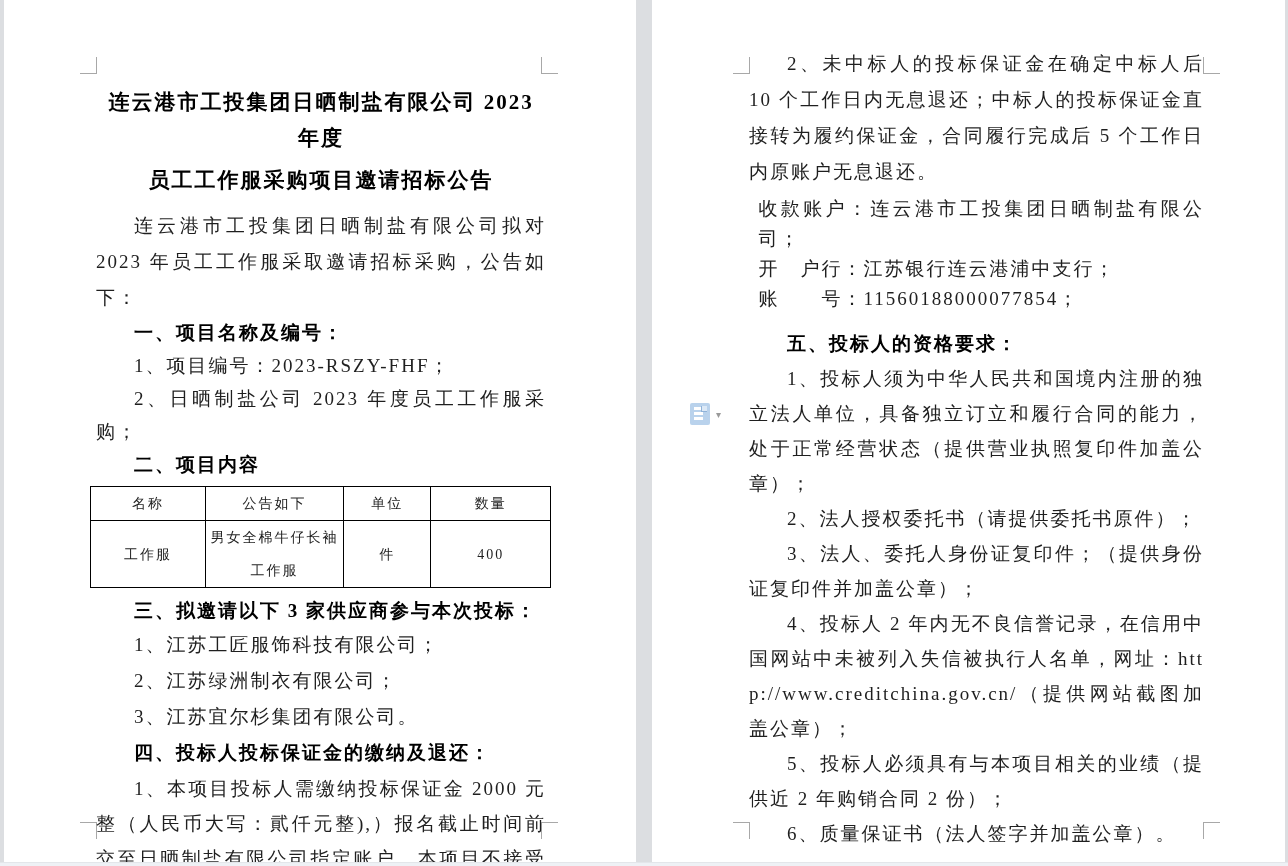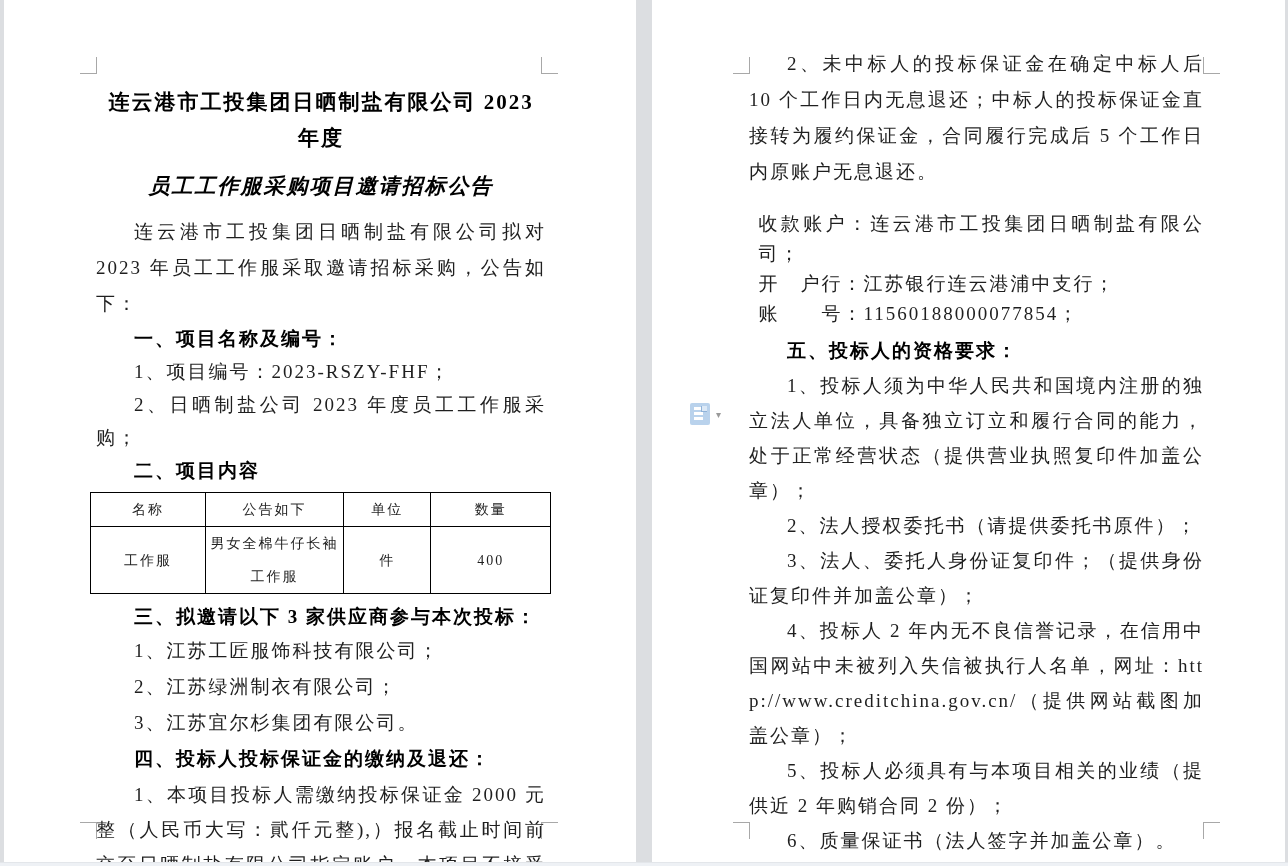--- a/index.html
+++ b/index.html
@@ -42,31 +42,31 @@
   }
   .page1 .text-col{left:92px;width:450px;}
   .page2 .text-col{left:97px;width:455px;}
 
   p{margin:0;}
   .doc-title{
     text-align:center;font-weight:bold;font-size:21px;
     line-height:36px;letter-spacing:2px;color:#000;
   }
   .title1{margin-top:84px;}
-  .title2{margin-top:12px;font-style:italic;}
+  .title2{margin-top:6px;}
   .intro{margin-top:10px;line-height:36px;text-indent:2em;}
   .h-bold{font-weight:bold;color:#000;text-indent:2em;line-height:33px;}
   .li{text-indent:2em;line-height:33px;}
   .para{text-indent:2em;line-height:35px;}
   .p2-para{text-indent:2em;line-height:36px;}
   .p2-li{text-indent:2em;line-height:35px;word-break:break-all;}
   .p2-h{font-weight:bold;color:#000;text-indent:2em;line-height:35px;}
   .acct{line-height:30px;padding-left:0.5em;}
-  .acct-block{margin-top:19px;}
-  .sec5{margin-top:4px;font-family:Liberation Serif, serif;}
+  .acct-block{margin-top:4px;}
+  .sec5{margin-top:12px;font-family:Liberation Serif, serif;}
 
   table.spec{
     border-collapse:collapse;margin-left:-6px;margin-top:5px;
     width:461px;table-layout:fixed;
   }
   table.spec th,table.spec td{
     border:1.5px solid #000;text-align:center;vertical-align:middle;
     font-weight:normal;font-size:14px;letter-spacing:2px;padding:0 4px;
   }
   table.spec th{height:33px;}

